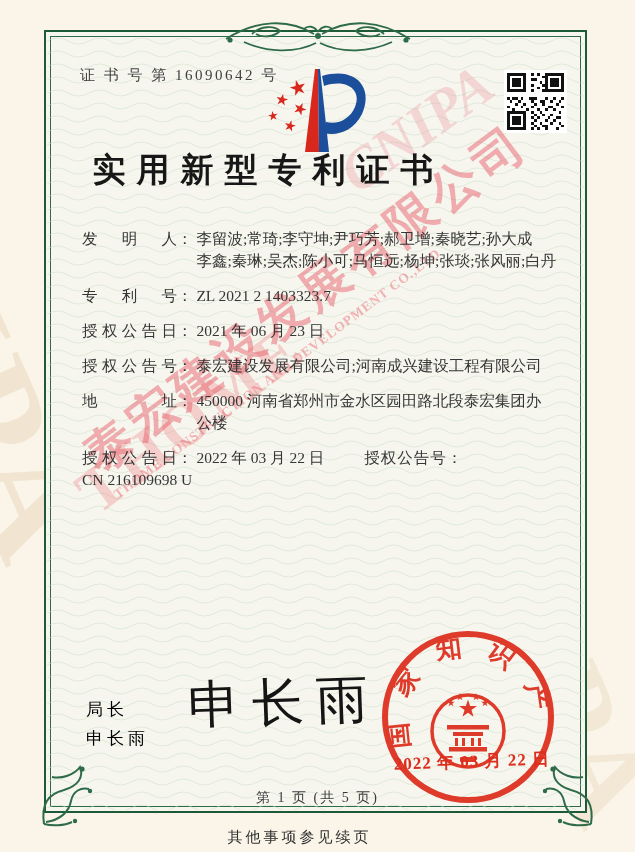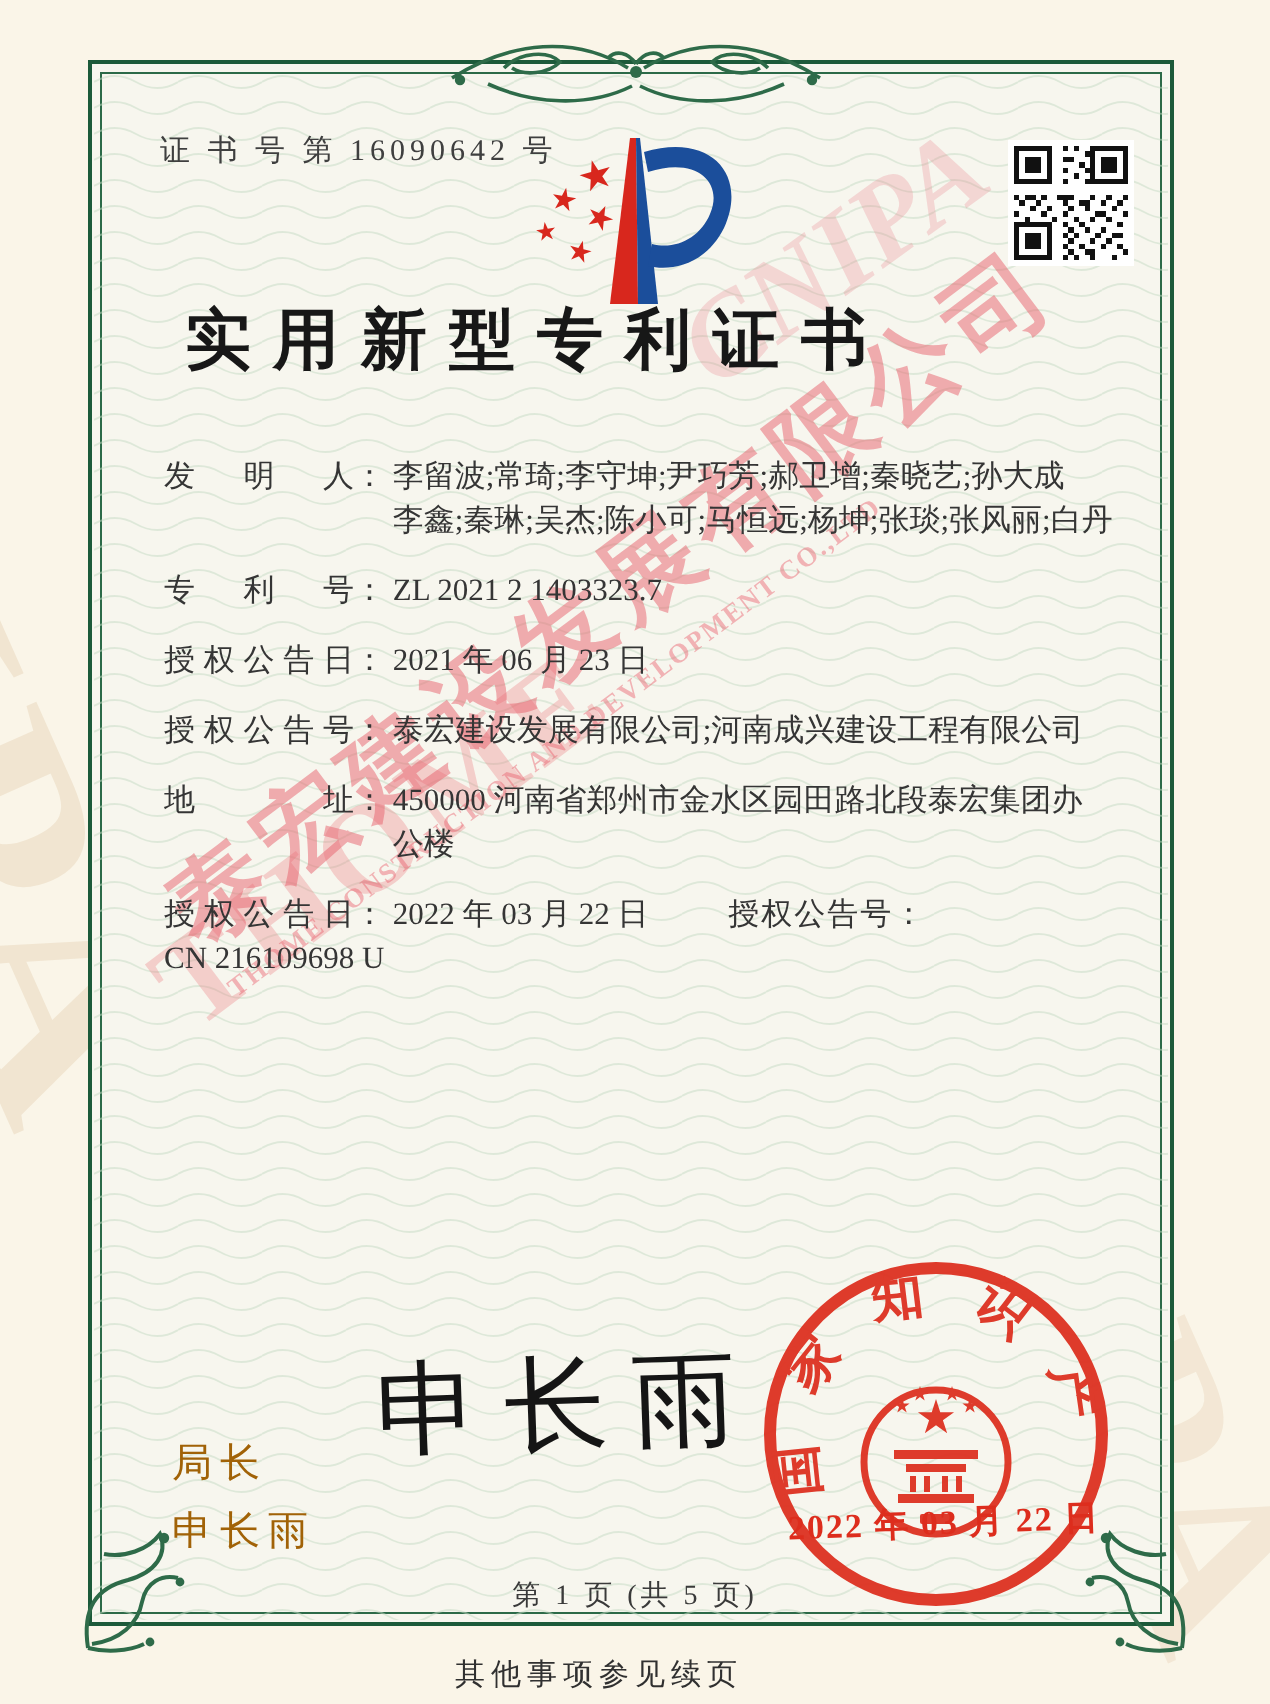--- a/index.html
+++ b/index.html
@@ -47,21 +47,21 @@
   .fvalue{display:inline-block;white-space:pre-line;vertical-align:top;max-width:360px;}
   .pair2{margin-left:36px;}
   .pair2 .plabel{letter-spacing:1px;}
 
   
   .paras{position:absolute;left:78px;top:487px;width:482px;font-size:14.5px;
     line-height:1.82;text-align:justify;color:#3c3c3c;}
   .paras p{margin:0;text-indent:2em;}
 
   
-  .officer{position:absolute;left:86px;top:696px;font-size:20px;letter-spacing:4px;color:#a16207;line-height:1.7;margin-top:19px;}
+  .officer{position:absolute;left:86px;top:696px;font-size:17px;letter-spacing:4px;color:#000000;line-height:1.7;}
   .signature{position:absolute;left:188px;top:668px;font-size:52px;letter-spacing:12px;
     color:#151515;transform:rotate(-2deg);font-family:"DejaVu Serif",serif;}
 
   
   .seal{position:absolute;left:378px;top:627px;width:180px;height:180px;opacity:.93;}
   .seal-date{position:absolute;left:386px;top:750px;width:172px;text-align:center;
     font-size:17px;font-weight:bold;color:#dd2d1d;letter-spacing:1px;transform:rotate(-2deg);}
 
   
   .page-no{position:absolute;left:0;top:789px;width:635px;text-align:center;font-size:14px;color:#3a3a3a;letter-spacing:2px;}

